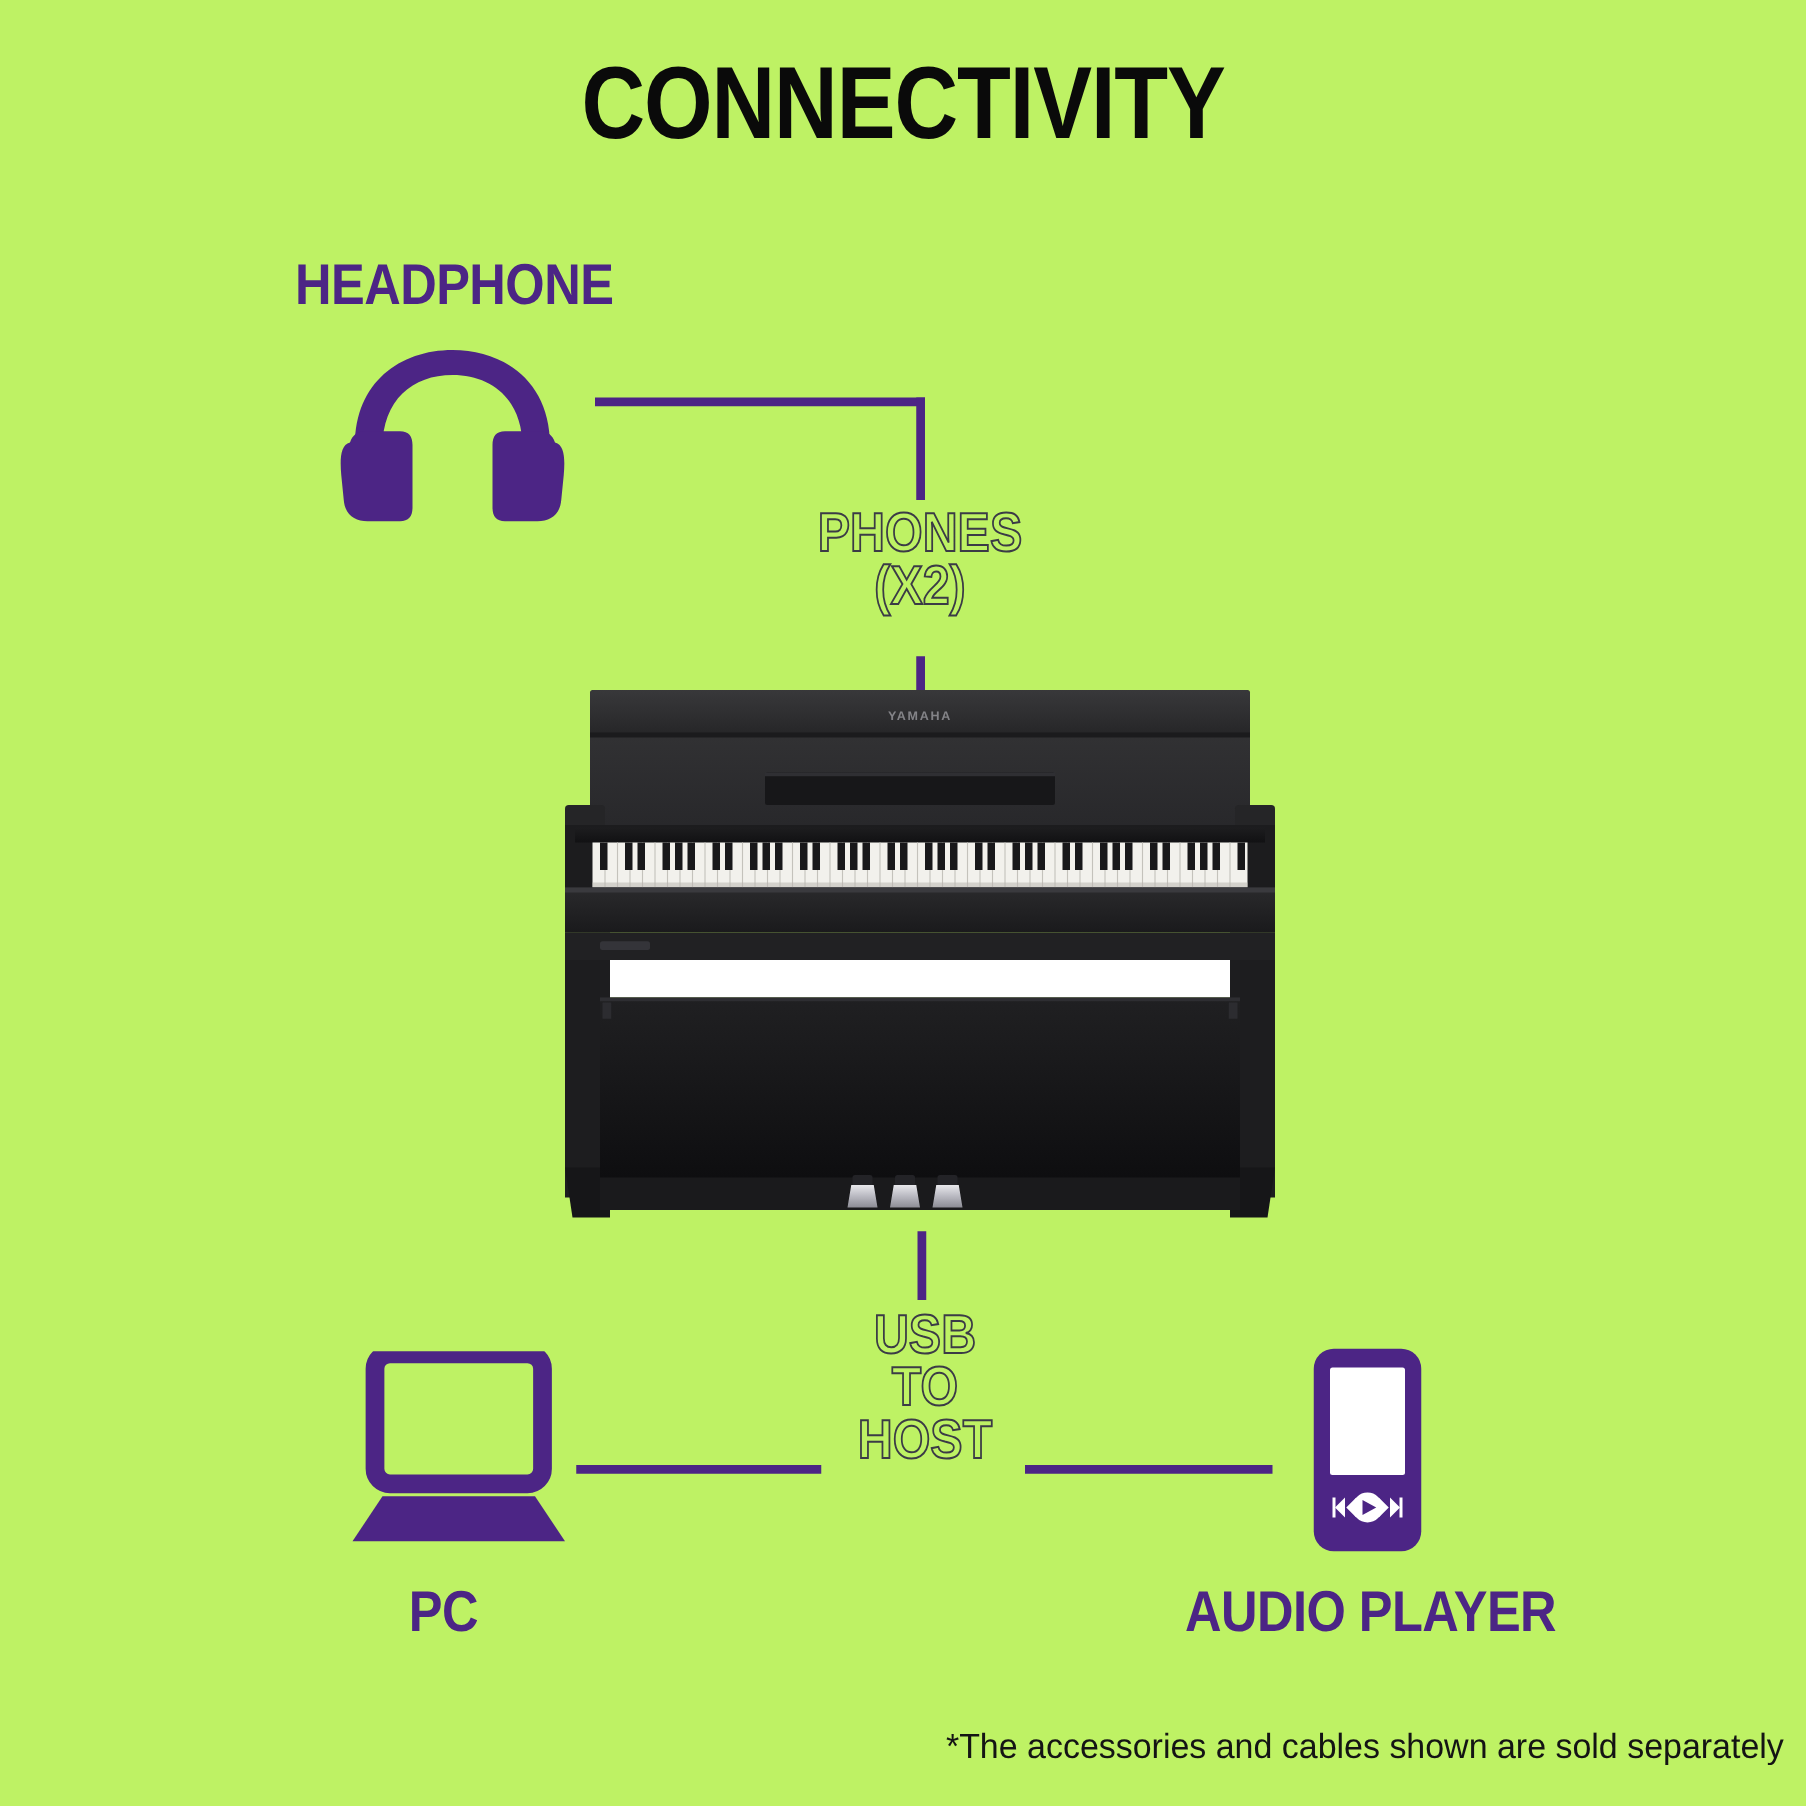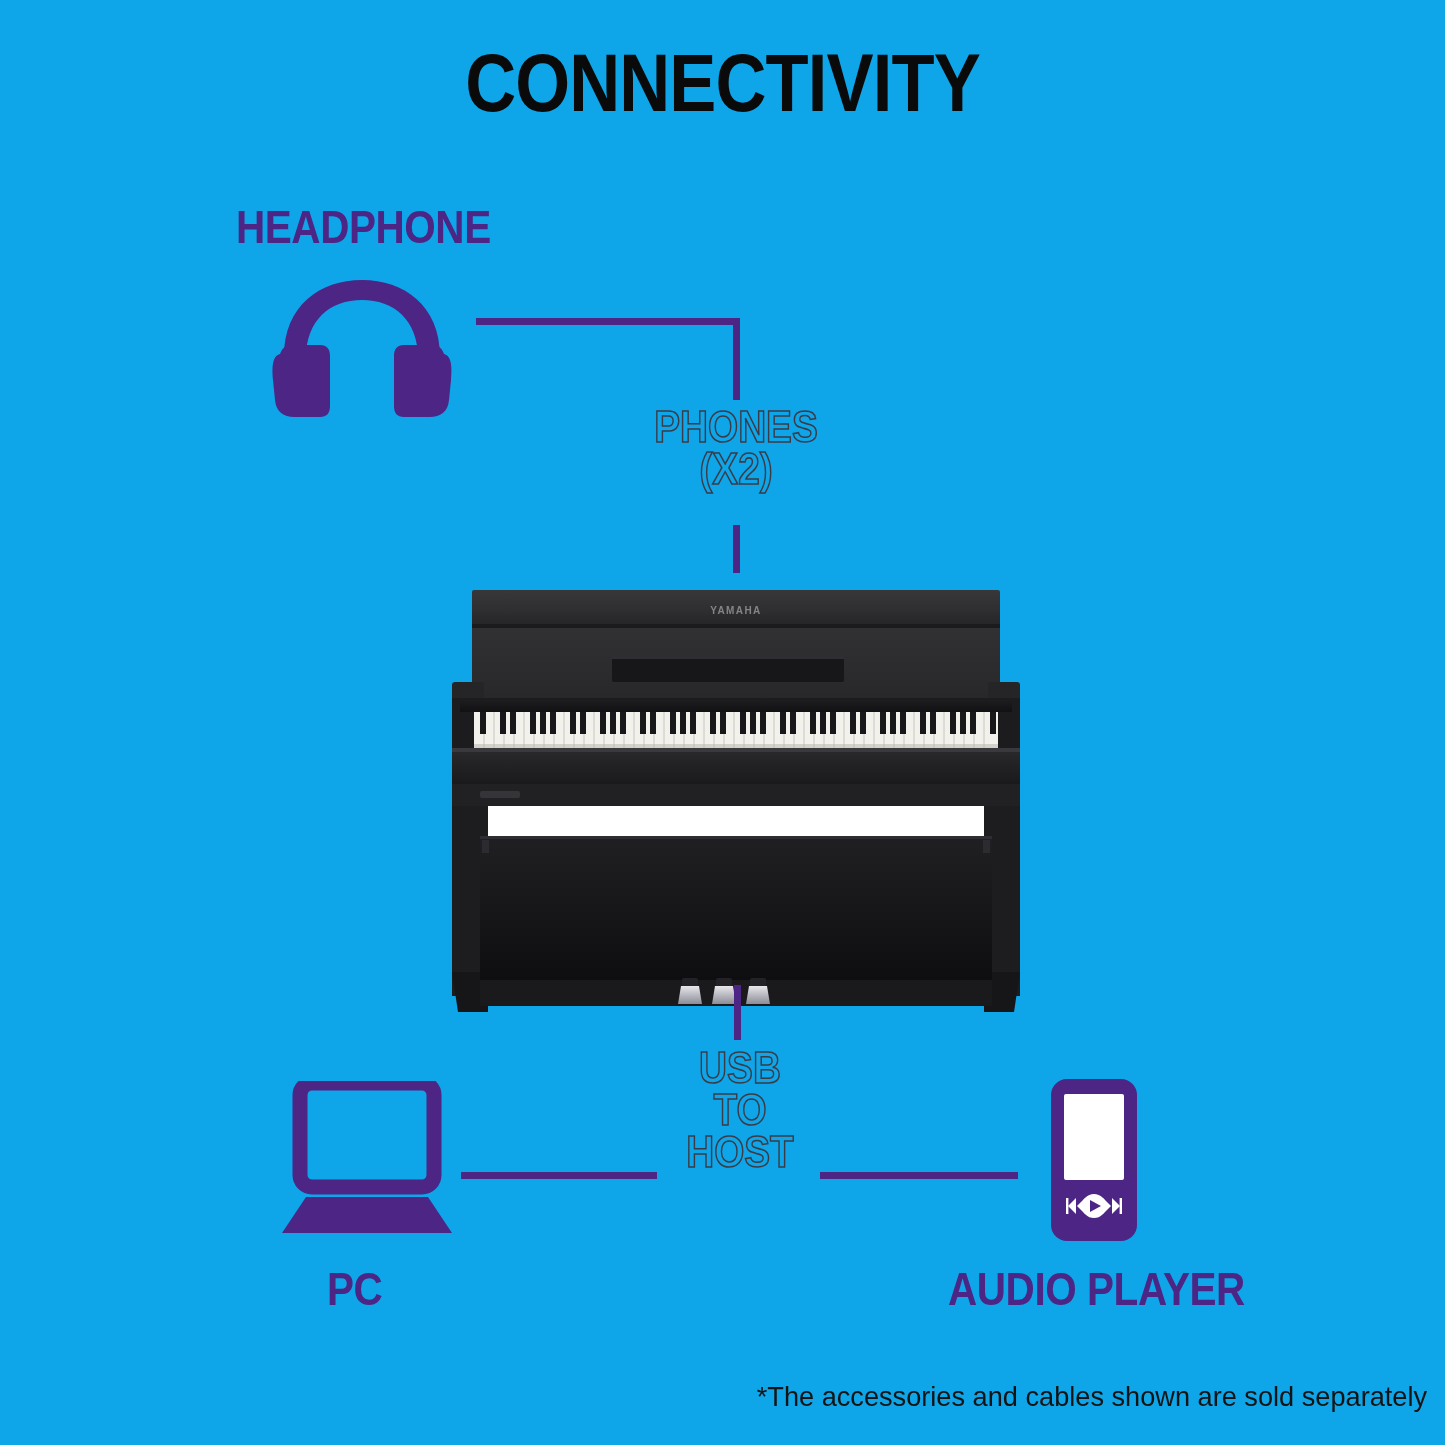--- a/index.html
+++ b/index.html
@@ -4,21 +4,21 @@
 <style>
   html, body {
     margin: 0;
     padding: 0;
     background: #ffffff;
   }
   #page {
     position: relative;
     width: 1445px;
     height: 1445px;
-    background: #0ea5e9;
+    background: #bef264;
     font-family: "Liberation Sans", sans-serif;
     overflow: hidden;
   }
 
   
   #title {
     position: absolute;
     top: 36px;
     left: 0;
     width: 1445px;
@@ -120,21 +120,21 @@
     left: 1048px;
     top: 1076px;
     width: 92px;
     height: 168px;
   }
 
   
   #piano {
     position: absolute;
     left: 436px;
-    top: 572px;
+    top: 534px;
     width: 600px;
     height: 452px;
   }
 
   
   #footnote {
     position: absolute;
     top: 1381px;
     right: 18px;
     font-family: "Liberation Sans", sans-serif;

